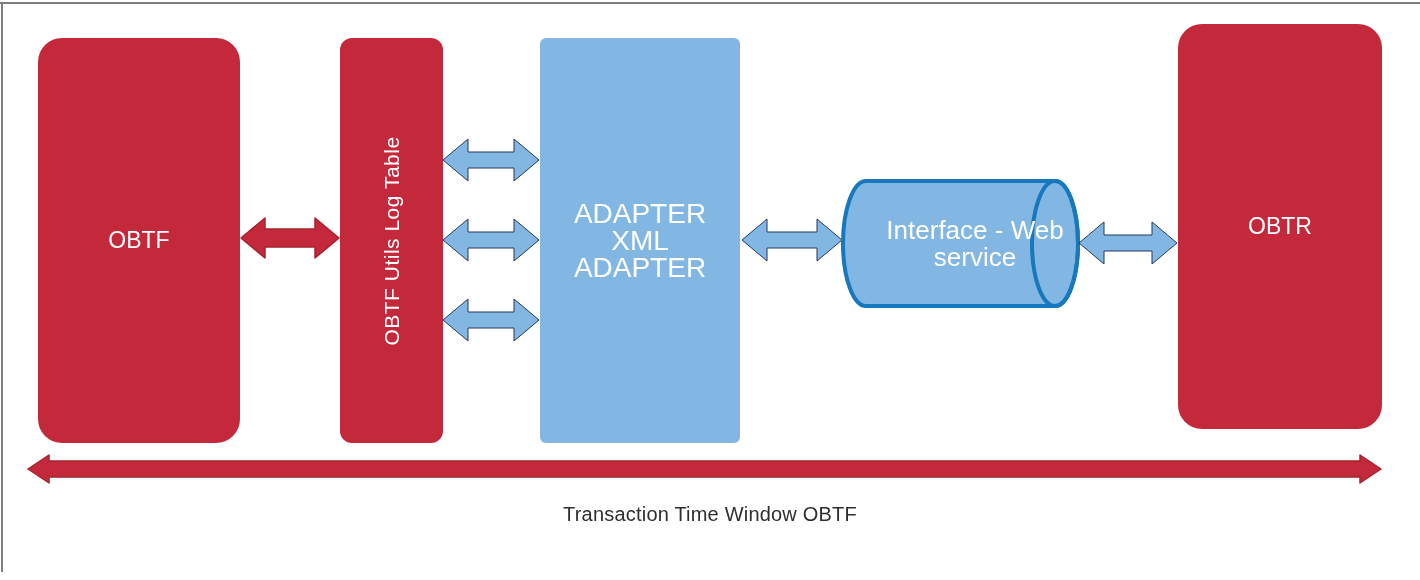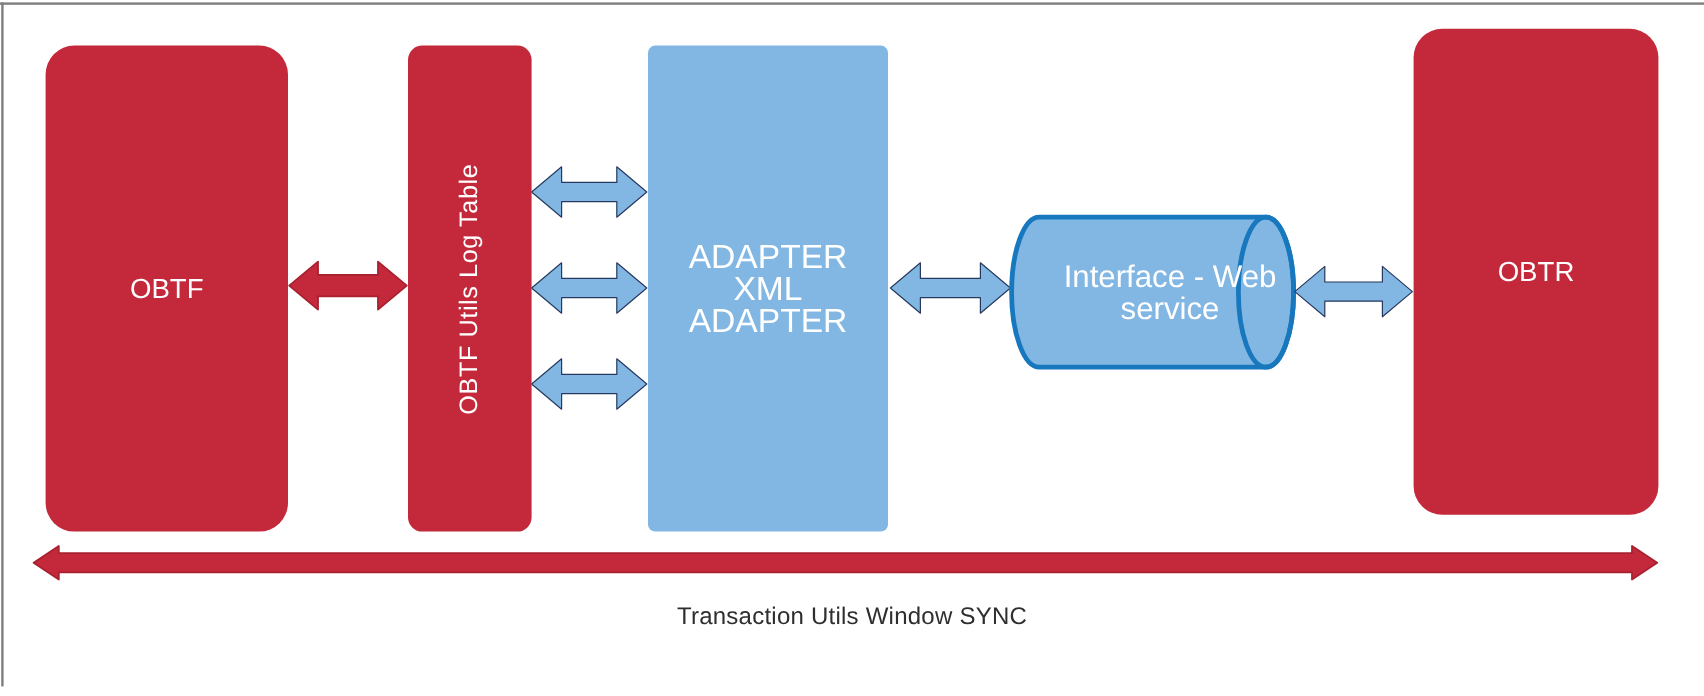--- a/index.html
+++ b/index.html
@@ -103,15 +103,15 @@
       <div>ADAPTER</div>
     </div>
   </div>
 
   <div id="cylinder-label">Interface - Web service</div>
 
   <div id="obtr-node" class="node red-node">
     <span>OBTR</span>
   </div>
 
-  <div id="caption">Transaction Utils Window SYNC</div>
+  <div id="caption">Transaction Time Window OBTF</div>
 
 </div>
 
 </body></html>

